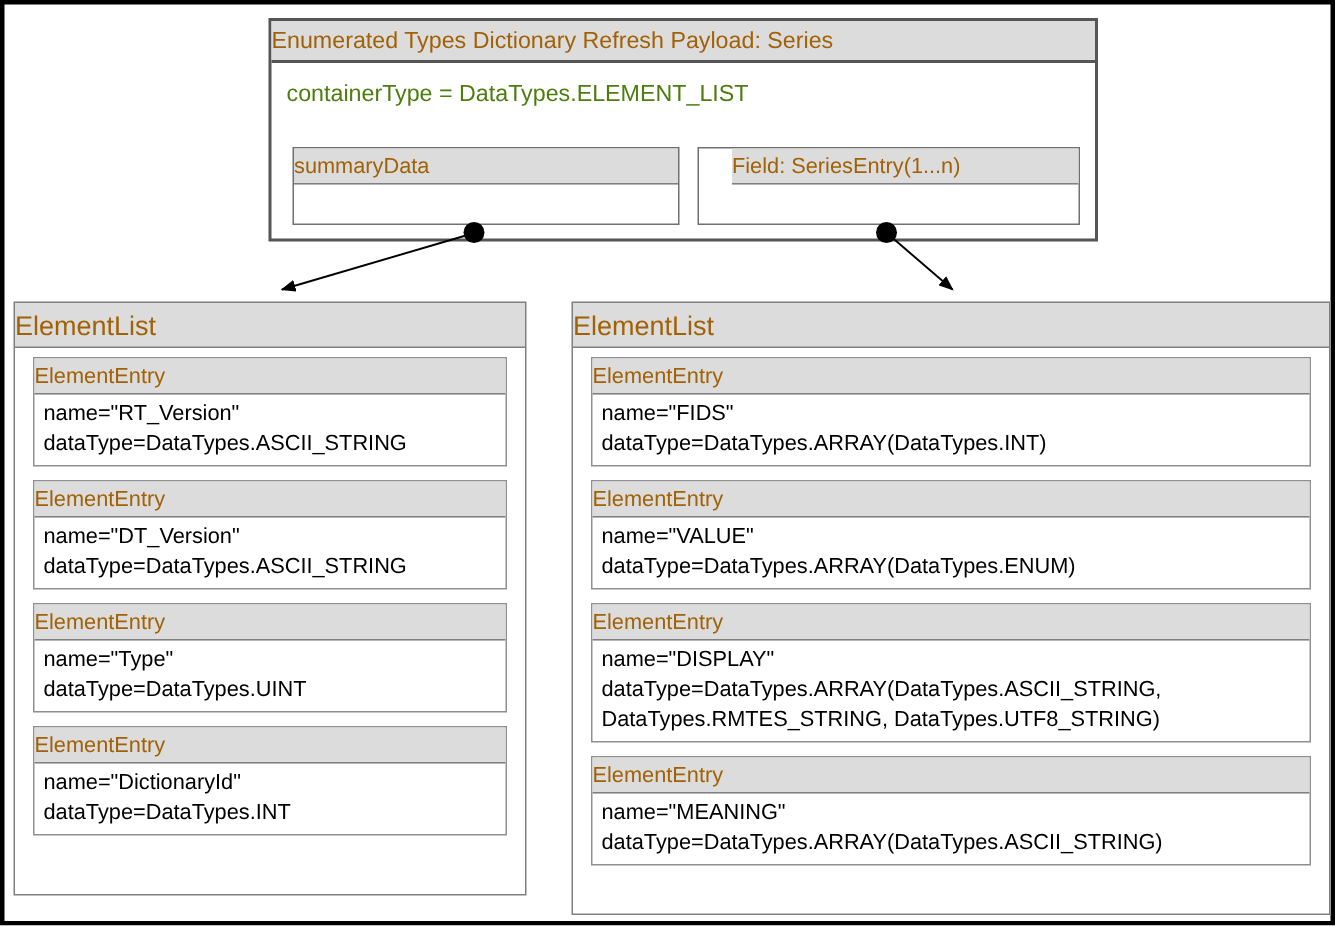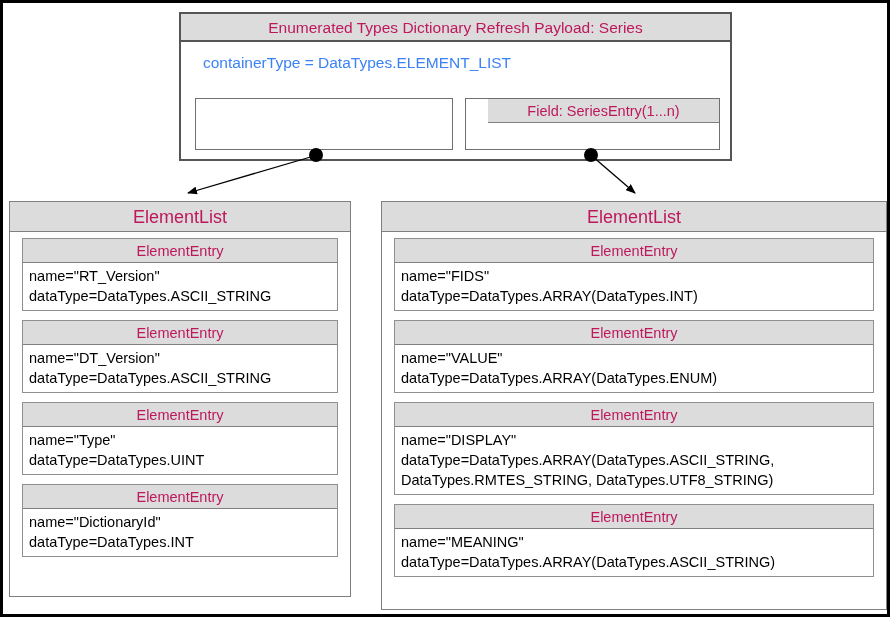--- a/index.html
+++ b/index.html
@@ -24,22 +24,21 @@
   .umlbox {
     position: absolute;
     box-sizing: border-box;
     border: 1px solid #808080;
     background: #ffffff;
   }
   .hdr {
     box-sizing: border-box;
     background: #dcdcdc;
     border-bottom: 1px solid #808080;
-    text-align: center;
-    color: #be185d;
+    color: #a16207;
     font-size: 15px;
     line-height: 27px;
     height: 27px;
     white-space: nowrap;
     overflow: hidden;
   }
   .hdr.small {
     font-size: 14.5px;
     line-height: 24px;
     height: 24px;
@@ -65,24 +64,24 @@
     border: 2px solid #555555;
   }
   #payload-title {
     font-size: 15.5px;
     line-height: 28px;
     height: 28px;
     border-bottom: 2px solid #555555;
   }
   #container-type-line {
     position: absolute;
-    left: 22px;
+    left: 10px;
     top: 40px;
     font-size: 15.5px;
-    color: #3b82f6;
+    color: #4d7c0f;
     white-space: nowrap;
   }
   #summary-data-box {
     left: 14px;
     top: 84px;
     width: 258px;
     height: 52px;
     border: 1px solid #707070;
   }
   #series-entry-box {
@@ -145,20 +144,21 @@
 <body>
 
 <div id="canvas">
 
   <div class="umlbox" id="payload-box">
     <div class="hdr" id="payload-title">Enumerated Types Dictionary Refresh Payload: Series</div>
 
     <div id="container-type-line">containerType = DataTypes.ELEMENT_LIST</div>
 
     <div class="umlbox" id="summary-data-box">
+      <div class="hdr small">summaryData</div>
       <div class="body-txt empty-body"></div>
     </div>
 
     <div class="umlbox" id="series-entry-box">
       <div class="hdr small">Field: SeriesEntry(1...n)</div>
       <div class="body-txt empty-body"></div>
     </div>
   </div>
 
   <div class="umlbox" id="left-list">

